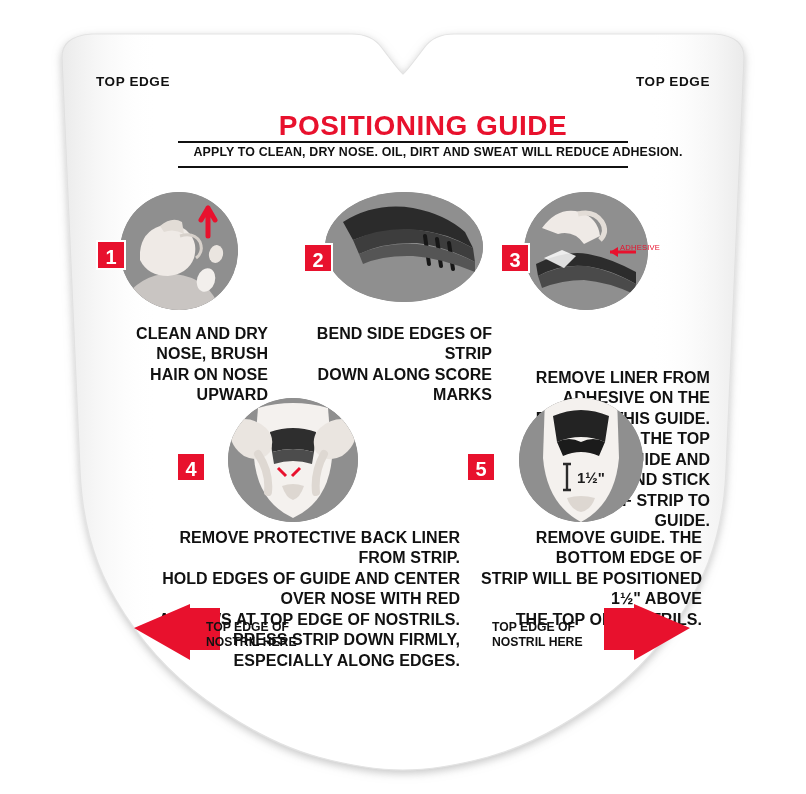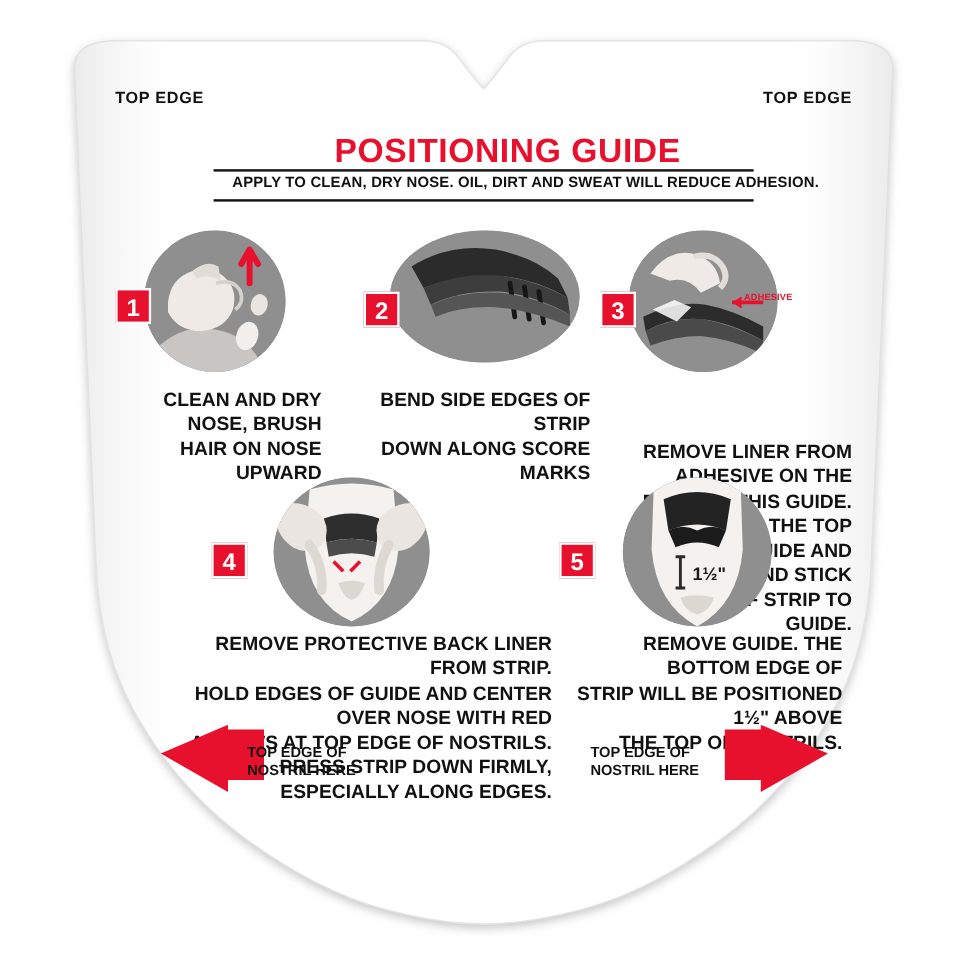--- a/index.html
+++ b/index.html
@@ -118,21 +118,21 @@
     font-size: 16px;
     font-weight: bold;
     color: #111111;
     line-height: 1.28;
     letter-spacing: 0.05px;
   }
 
   .adhesive-label {
     position: absolute;
     font-size: 7.6px;
-    font-weight: bold;
+    font-weight: normal;
     color: #e8112d;
     letter-spacing: 0.2px;
   }
   .nostril-label {
     position: absolute;
     font-size: 12.2px;
     font-weight: bold;
     color: #111111;
     text-align: left;
     line-height: 1.25;

